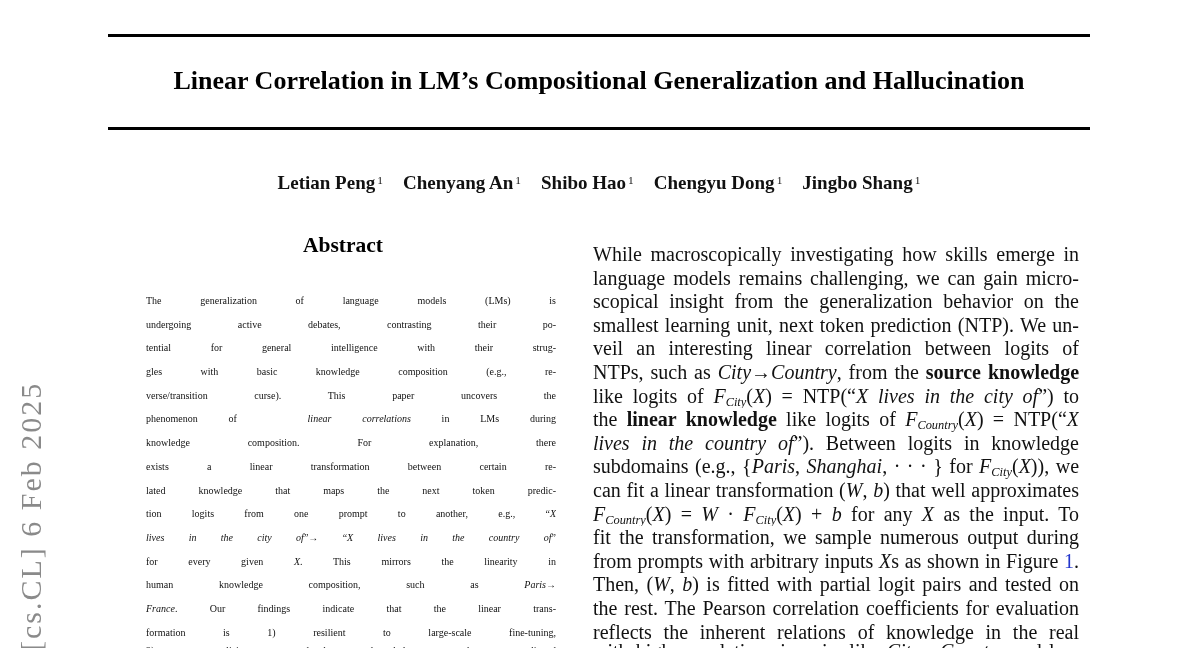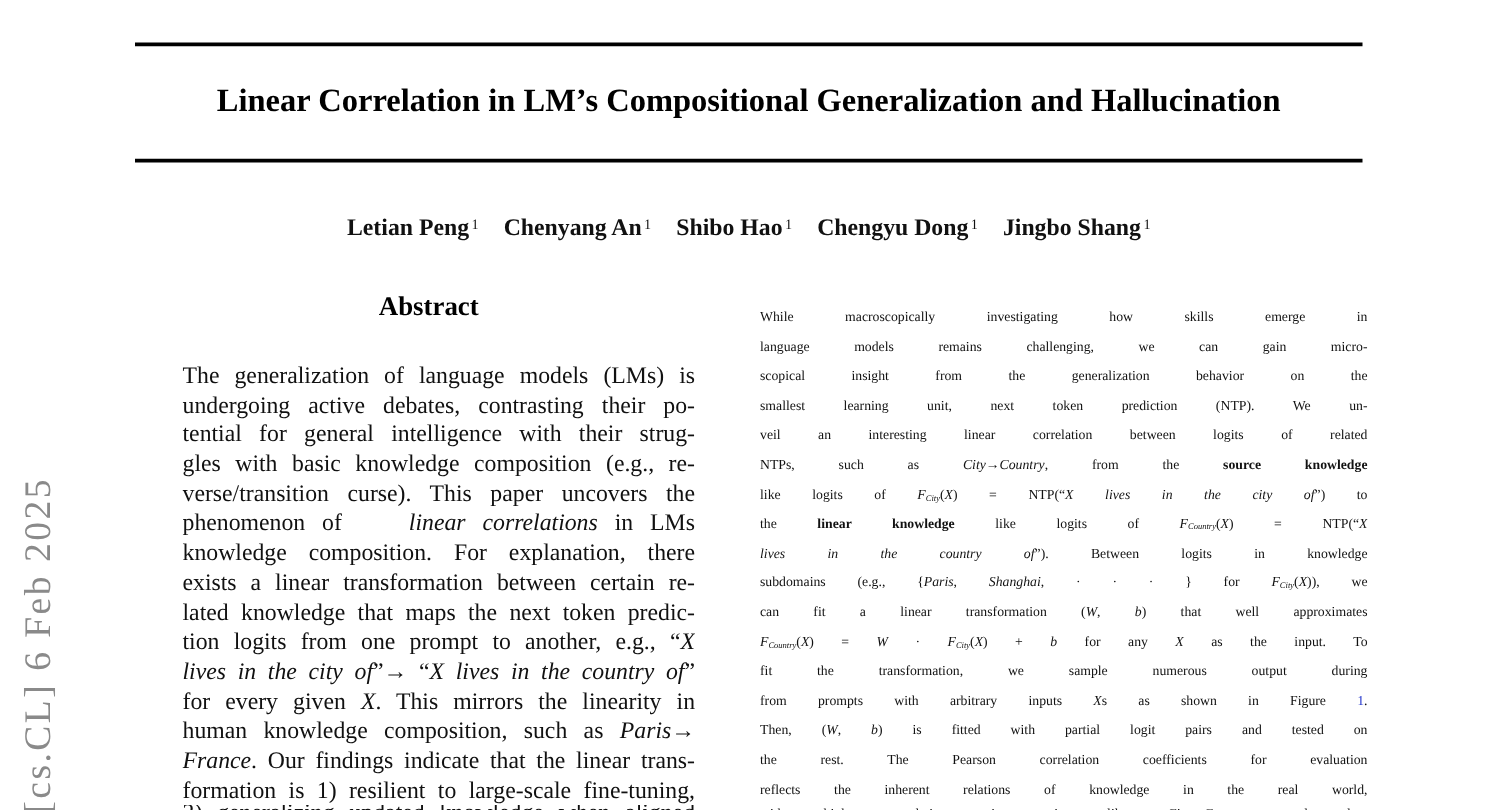--- a/index.html
+++ b/index.html
@@ -64,29 +64,29 @@
     text-align: center;
     font-size: 21.5px;
     font-weight: bold;
     color: #000000;
   }
   .abstract-body {
     position: absolute;
     left: 146px;
     top: 289px;
     width: 410px;
-    font-size: 19px;
+    font-size: 10px;
   }
   .abstract-body .jline { height: 23.7px; line-height: 23.7px; }
   .intro-body {
     position: absolute;
-    left: 608px;
+    left: 593px;
     top: 243px;
     width: 486px;
-    font-size: 11px;
+    font-size: 20px;
   }
   .intro-body .jline { height: 23.6px; line-height: 23.6px; }
   .jline {
     text-align: justify;
     text-align-last: justify;
     overflow: hidden;
   }
   .jline.clip { height: 5px; line-height: 14px; }
   .sup { font-size: 0.6em; vertical-align: 0.45em; line-height: 0; font-weight: normal; margin-left: 2px; }
   .sub { font-size: 0.62em; vertical-align: -0.22em; line-height: 0; }

